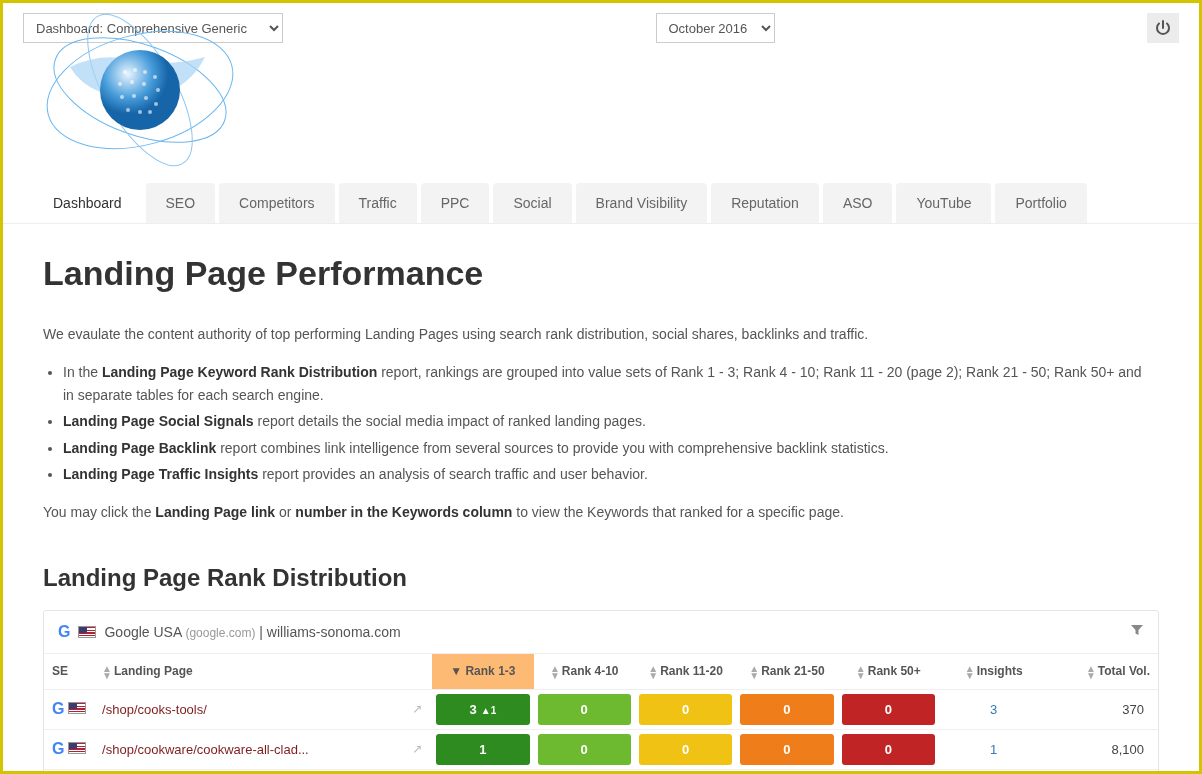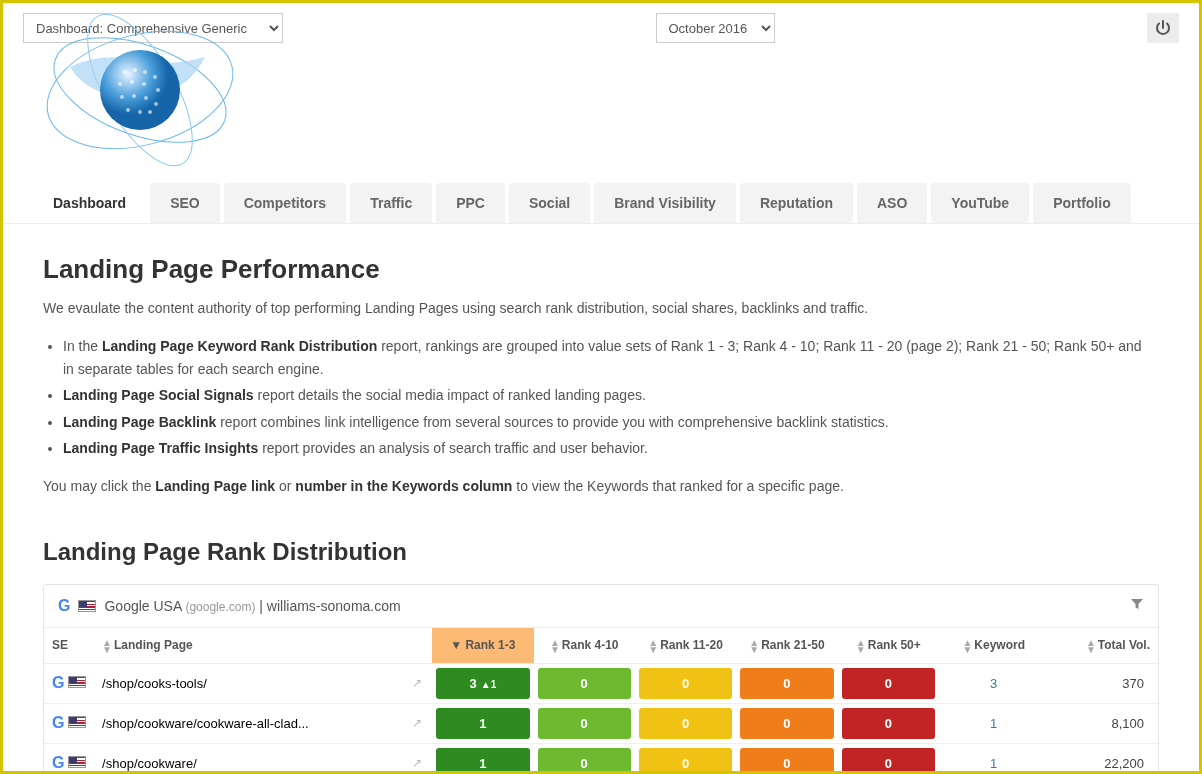--- a/index.html
+++ b/index.html
@@ -5,24 +5,24 @@
 * { box-sizing: border-box; margin: 0; padding: 0; }
 body { font-family: "Segoe UI", Arial, sans-serif; font-size: 14px; color: #444; background: #fff; border: 3px solid #d4c400; width: 1202px; height: 774px; overflow: hidden; }
 .top-bar { display: flex; justify-content: space-between; gap: 10px; padding: 10px 20px 0 20px; align-items: center; }
 .top-bar select { height: 30px; padding: 4px 8px; font-size: 13px; border: 1px solid #ccc; background: #fff; color: #555; }
 #sel-dashboard { width: 260px; }
 #sel-month { width: 119px; }
 .power-btn { width: 32px; height: 30px; background: #ececec; border: none; display: flex; align-items: center; justify-content: center; cursor: pointer; }
 .logo { position: absolute; left: 40px; top: 12px; width: 200px; height: 155px; }
 .logo svg { width: 100%; height: 100%; }
 .tabs { display: flex; gap: 4px; padding: 0 30px; margin-top: 140px; border-bottom: 1px solid #eee; }
-.tab { padding: 12px 20px; background: #f3f3f3; color: #666; font-size: 14px; border-radius: 4px 4px 0 0; cursor: pointer; white-space: nowrap; font-weight: bold; }
+.tab { padding: 12px 20px; background: #f3f3f3; color: #666; font-size: 14px; border-radius: 4px 4px 0 0; cursor: pointer; white-space: nowrap; }
 .tab.active { background: #fff; color: #333; }
 .content { padding: 30px 40px 0 40px; }
-h1 { font-size: 26px; font-weight: 600; color: #333; margin-bottom: 12px; }
+h1 { font-size: 34px; font-weight: 600; color: #333; margin-bottom: 30px; }
 h2 { font-size: 24px; font-weight: 600; color: #333; margin: 40px 0 18px 0; }
 .intro-p { color: #555; margin-bottom: 16px; line-height: 1.6; }
 ul.bullets { margin: 0 12px 16px 20px; }
 ul.bullets li { margin-bottom: 4px; line-height: 1.6; color: #555; }
 ul.bullets li strong { color: #333; }
 .hint { color: #555; line-height: 1.6; }
 .hint strong { color: #333; }
 .table-wrap { border: 1px solid #e5e5e5; border-radius: 3px; margin-top: 8px; }
 .table-header { display: flex; align-items: center; padding: 12px 14px; border-bottom: 1px solid #eee; gap: 8px; }
 .g-icon { font-weight: bold; font-size: 16px; }
@@ -34,21 +34,21 @@
 .filter-icon { margin-left: auto; color: #888; cursor: pointer; }
 table { width: 100%; border-collapse: collapse; }
 th { font-size: 12px; font-weight: 600; color: #555; padding: 10px 8px; text-align: left; border-bottom: 1px solid #eee; background: #fff; }
 th.rank { text-align: center; }
 th.rank.active-sort { background: #fdba74; }
 th.num { text-align: right; }
 .sort { color: #aaa; font-size: 10px; margin-right: 2px; display: inline-block; line-height: 7px; vertical-align: middle; }
 td { padding: 6px 8px; border-bottom: 1px solid #f0f0f0; font-size: 13px; vertical-align: middle; }
 td.se { width: 50px; white-space: nowrap; }
 td.lp { color: #337ab7; position: relative; width: 340px; }
-td.lp a { color: #000000; text-decoration: none; }
+td.lp a { color: #7f1d1d; text-decoration: none; }
 td.lp .ext { position: absolute; right: 10px; color: #bbb; font-size: 12px; }
 td.rank-cell { padding: 4px; width: 102px; }
 .pill { color: #fff; font-weight: 600; text-align: center; padding: 8px 0; border-radius: 3px; font-size: 13px; }
 .pill.r13 { background: #2e8b1f; }
 .pill.r410 { background: #6db92f; }
 .pill.r1120 { background: #f0c213; }
 .pill.r2150 { background: #ef7e1a; }
 .pill.r50 { background: #c02424; }
 .delta { font-size: 10px; margin-left: 4px; }
 td.kw { text-align: center; width: 110px; }
@@ -148,21 +148,21 @@
     <table>
       <thead>
           <tr>
         <th>SE</th>
         <th><span class="sort">▲<br>▼</span><span>Landing Page</span></th>
         <th class="rank active-sort"><span style="color:#555">▼ </span><span>Rank 1-3</span></th>
         <th class="rank"><span class="sort">▲<br>▼</span><span>Rank 4-10</span></th>
         <th class="rank"><span class="sort">▲<br>▼</span><span>Rank 11-20</span></th>
         <th class="rank"><span class="sort">▲<br>▼</span><span>Rank 21-50</span></th>
         <th class="rank"><span class="sort">▲<br>▼</span><span>Rank 50+</span></th>
-        <th class="rank"><span class="sort">▲<br>▼</span><span>Keyword</span></th>
+        <th class="rank"><span class="sort">▲<br>▼</span><span>Insights</span></th>
         <th class="num"><span class="sort">▲<br>▼</span><span>Total Vol.</span></th>
       </tr>
         </thead>
       <tbody id="tbody">
           <tr>
             <td class="se"><span class="g-icon"><span class="b">G</span></span> <span class="flag"></span></td>
             <td class="lp"><a href="#">/shop/cooks-tools/</a><span class="ext">↗</span></td>
             <td class="rank-cell">
               <div class="pill r13">3<span class="delta">▲1</span></div>
             </td>

